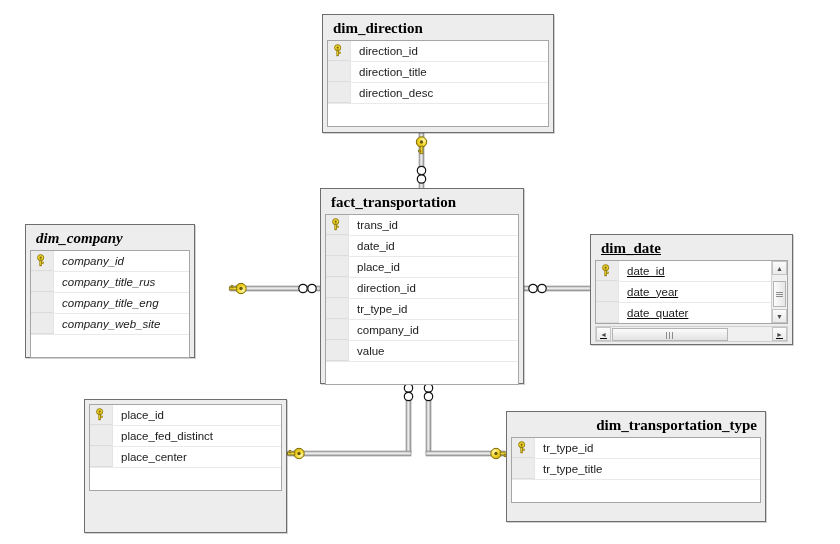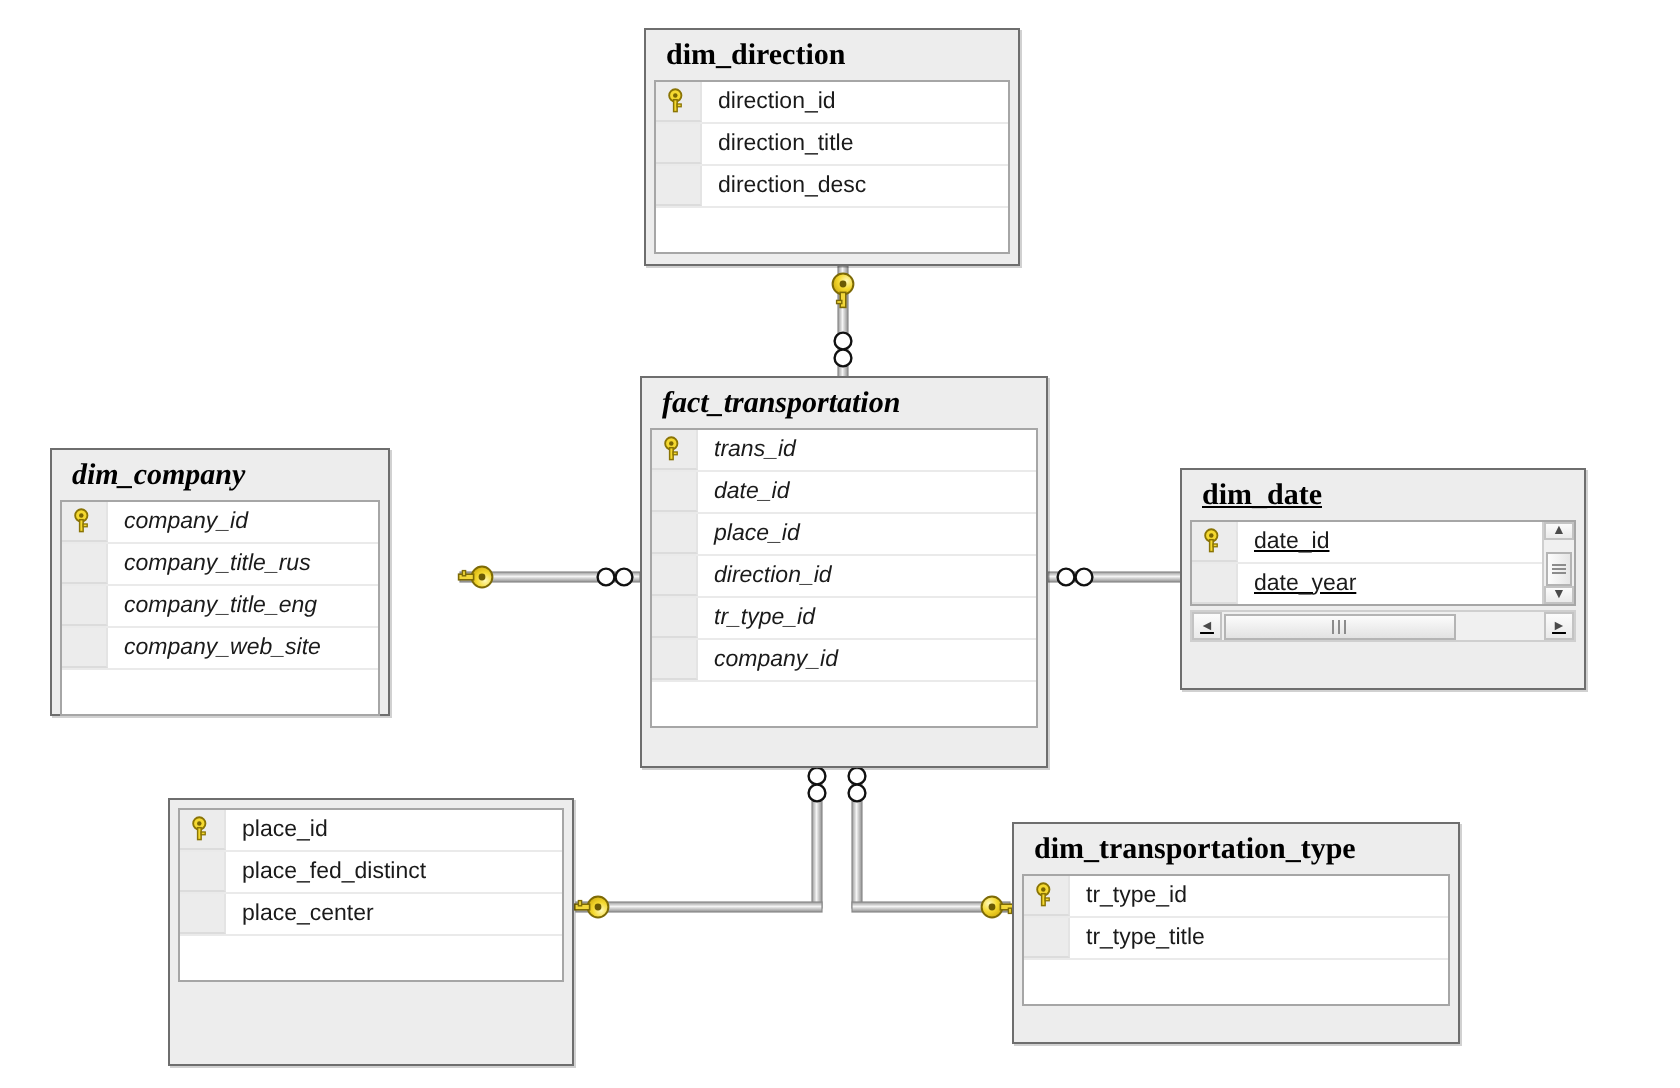--- a/index.html
+++ b/index.html
@@ -244,21 +244,21 @@
         <rect x="8.2" y="0.6" width="1.6" height="2.6" fill="#f2d73a" stroke="#7d6a06" stroke-width="0.7"></rect>
         <circle cx="0" cy="0" r="1.7" fill="#6b5a04"></circle>
       </g>
 
       <circle cx="428.5" cy="388" r="4.2" fill="#ffffff" stroke="#111111" stroke-width="1.2"></circle>
       <circle cx="428.5" cy="396.5" r="4.2" fill="#ffffff" stroke="#111111" stroke-width="1.2"></circle>
     </g>
   </svg>
 
   <div id="entities-root">
-      <div class="entity" style="left: 322px; top: 14px; width: 188px; height: 119px;">
+      <div class="entity" style="left: 322px; top: 14px; width: 232px; height: 119px;">
         <div class="entity-title">dim_direction</div>
         <div class="field-list" style="position: relative;">
           <div class="field-rows">
             <div class="field-row">
               <div class="field-gutter">
                 <svg class="key-icon" viewBox="0 0 14 14">
                   <circle cx="5" cy="4" r="3.3" fill="#f5d930" stroke="#8a7405" stroke-width="1"></circle>
                   <circle cx="5" cy="4" r="1.2" fill="#7a6604"></circle>
                   <rect x="4.1" y="6.3" width="1.9" height="6.4" fill="#f5d930" stroke="#8a7405" stroke-width="0.8"></rect>
                   <rect x="6.0" y="8.6" width="2.2" height="1.5" fill="#f5d930" stroke="#8a7405" stroke-width="0.7"></rect>
@@ -274,21 +274,21 @@
               <div class="field-gutter"></div>
               <div class="field-name">direction_desc</div>
             </div>
             <div class="field-row empty">
               <div class="field-gutter"></div>
               <div class="field-name"></div>
             </div>
           </div>
         </div>
       </div>
-      <div class="entity" style="left: 320px; top: 188px; width: 204px; height: 196px; font-style: italic;">
+      <div class="entity" style="left: 320px; top: 188px; width: 204px; height: 196px;">
         <div class="entity-title">fact_transportation</div>
         <div class="field-list" style="position: relative;">
           <div class="field-rows">
             <div class="field-row">
               <div class="field-gutter">
                 <svg class="key-icon" viewBox="0 0 14 14">
                   <circle cx="5" cy="4" r="3.3" fill="#f5d930" stroke="#8a7405" stroke-width="1"></circle>
                   <circle cx="5" cy="4" r="1.2" fill="#7a6604"></circle>
                   <rect x="4.1" y="6.3" width="1.9" height="6.4" fill="#f5d930" stroke="#8a7405" stroke-width="0.8"></rect>
                   <rect x="6.0" y="8.6" width="2.2" height="1.5" fill="#f5d930" stroke="#8a7405" stroke-width="0.7"></rect>
@@ -308,20 +308,24 @@
               <div class="field-gutter"></div>
               <div class="field-name">direction_id</div>
             </div>
             <div class="field-row">
               <div class="field-gutter"></div>
               <div class="field-name">tr_type_id</div>
             </div>
             <div class="field-row">
               <div class="field-gutter"></div>
               <div class="field-name">company_id</div>
+            </div>
+            <div class="field-row">
+              <div class="field-gutter"></div>
+              <div class="field-name">value</div>
             </div>
             <div class="field-row empty">
               <div class="field-gutter"></div>
               <div class="field-name"></div>
             </div>
           </div>
         </div>
       </div>
       <div class="entity" style="left: 25px; top: 224px; width: 170px; height: 134px; font-style: italic;">
         <div class="entity-title">dim_company</div>
@@ -368,20 +372,24 @@
                   <circle cx="5" cy="4" r="1.2" fill="#7a6604"></circle>
                   <rect x="4.1" y="6.3" width="1.9" height="6.4" fill="#f5d930" stroke="#8a7405" stroke-width="0.8"></rect>
                   <rect x="6.0" y="8.6" width="2.2" height="1.5" fill="#f5d930" stroke="#8a7405" stroke-width="0.7"></rect>
                 </svg>
               </div>
               <div class="field-name">date_id</div>
             </div>
             <div class="field-row">
               <div class="field-gutter"></div>
               <div class="field-name">date_year</div>
+            </div>
+            <div class="field-row">
+              <div class="field-gutter"></div>
+              <div class="field-name">date_quater</div>
             </div>
           </div>
           <div class="vscroll">
             <div class="sb-btn">
               <span class="arrow">▲</span>
             </div>
             <div class="sb-thumb-v grip-v">
               <div>
                 <i></i>
                 <i></i>
@@ -430,21 +438,21 @@
               <div class="field-gutter"></div>
               <div class="field-name">place_center</div>
             </div>
             <div class="field-row empty">
               <div class="field-gutter"></div>
               <div class="field-name"></div>
             </div>
           </div>
         </div>
       </div>
-      <div class="entity" style="left: 506px; top: 411px; width: 224px; height: 111px;">
+      <div class="entity" style="left: 506px; top: 411px; width: 260px; height: 111px; text-align: right;">
         <div class="entity-title">dim_transportation_type</div>
         <div class="field-list" style="position: relative;">
           <div class="field-rows">
             <div class="field-row">
               <div class="field-gutter">
                 <svg class="key-icon" viewBox="0 0 14 14">
                   <circle cx="5" cy="4" r="3.3" fill="#f5d930" stroke="#8a7405" stroke-width="1"></circle>
                   <circle cx="5" cy="4" r="1.2" fill="#7a6604"></circle>
                   <rect x="4.1" y="6.3" width="1.9" height="6.4" fill="#f5d930" stroke="#8a7405" stroke-width="0.8"></rect>
                   <rect x="6.0" y="8.6" width="2.2" height="1.5" fill="#f5d930" stroke="#8a7405" stroke-width="0.7"></rect>

